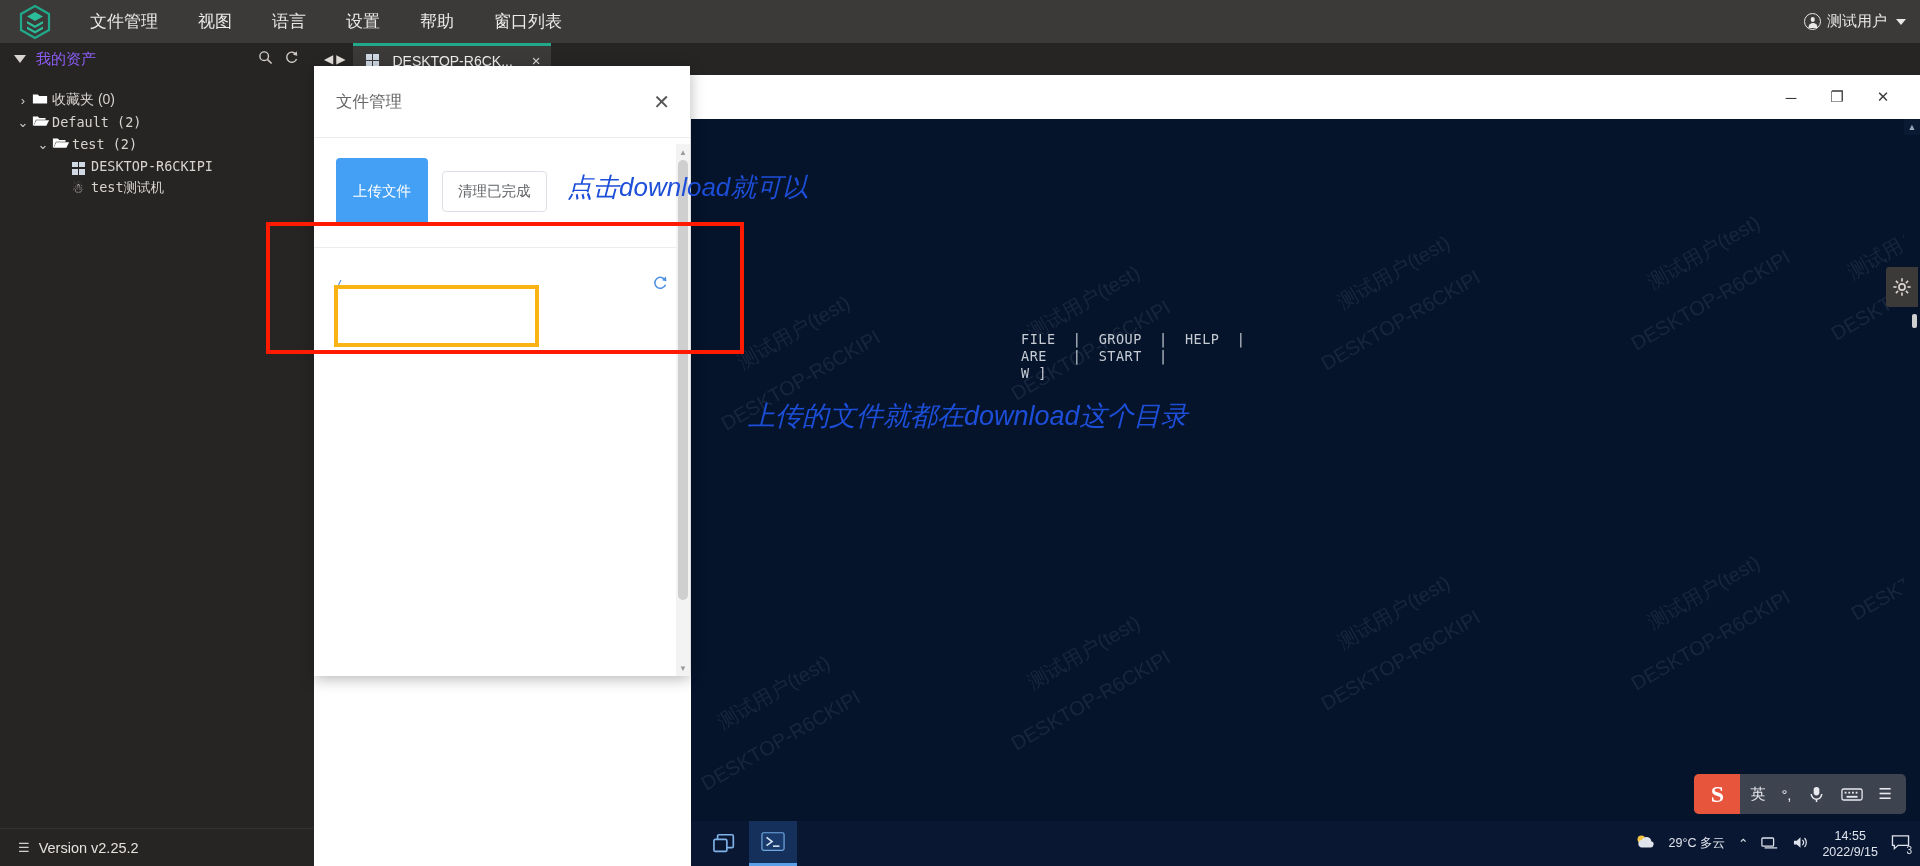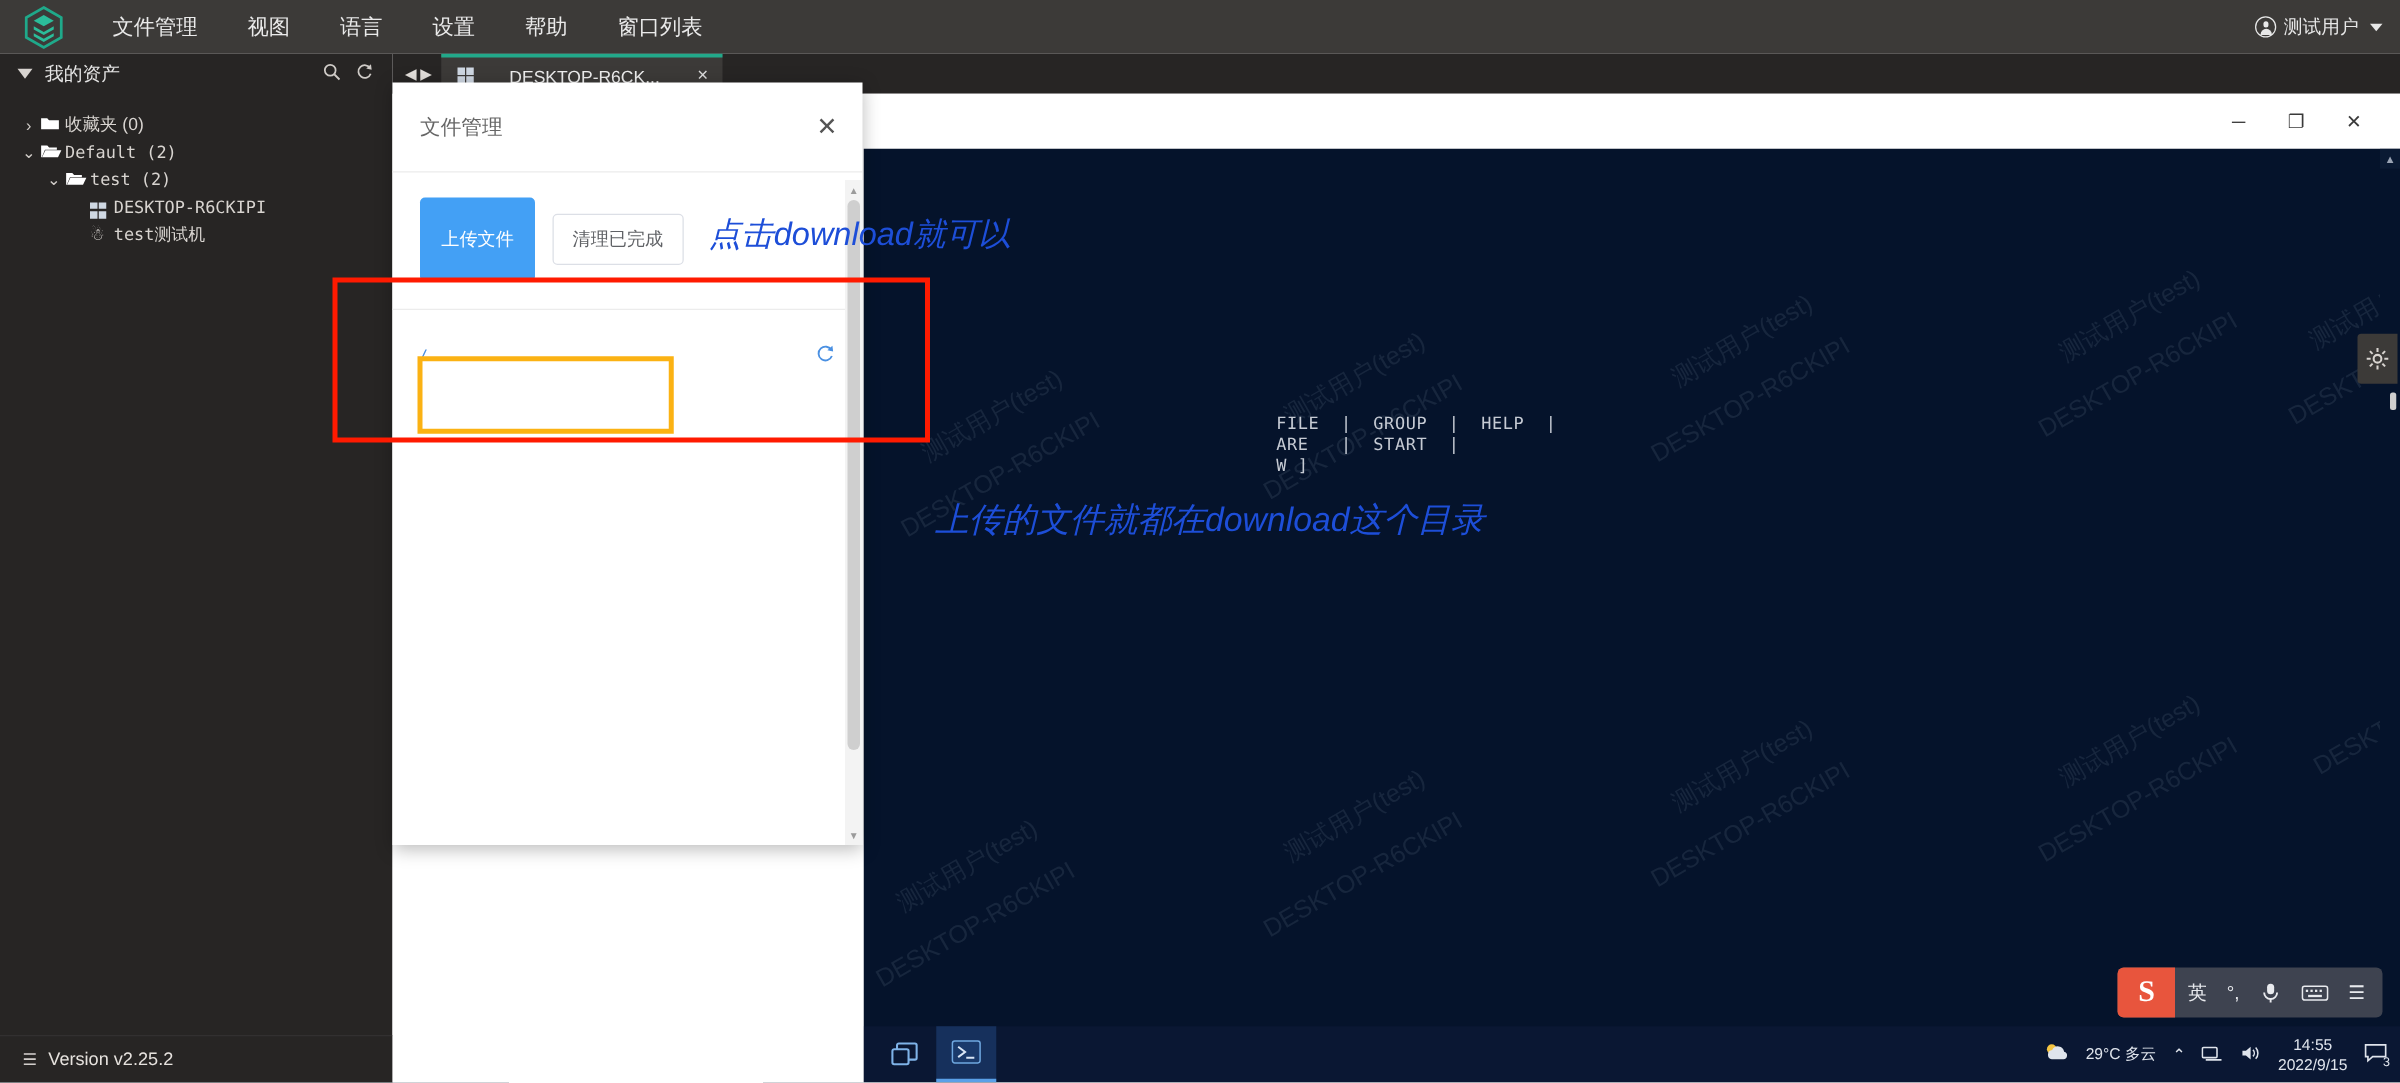--- a/index.html
+++ b/index.html
@@ -47,21 +47,21 @@
   }
 
   
   .sidebar {
     position: absolute; left: 0; top: 43px; width: 314px; height: 823px;
     background: #272524;
     color: #d8d4d0;
   }
   .sidebar-header {
     height: 32px; display: flex; align-items: center;
-    padding: 0 10px 0 10px; font-size: 15px; color: #e5e5e5;
+    padding: 0 10px 0 10px; font-size: 15px; color: #8b5cf6;
   }
   .sb-arrow {
     width: 0; height: 0; border-left: 6px solid transparent;
     border-right: 6px solid transparent; border-top: 8px solid #d8d4d0;
     margin-right: 10px; margin-left: 4px;
   }
   .sidebar-header .sbtitle { flex: 1; }
   .sb-icon { width: 26px; text-align: center; cursor: pointer; color: #cfcbc7; }
   .tree { padding-top: 14px; font-size: 14.5px; }
   .tree-row {
@@ -94,21 +94,21 @@
   .tabbar {
     position: absolute; left: 314px; top: 43px; width: 1606px; height: 32px;
     background: #272524; display: flex; align-items: stretch;
   }
   .tab-nav {
     display: flex; align-items: center; gap: 3px; padding: 0 8px 0 10px;
     color: #e4e0dc; font-size: 12px;
   }
   .tab-nav span { cursor: pointer; }
   .tab {
-    display: flex; align-items: center; gap: 22px;
+    display: flex; align-items: center; gap: 7px;
     background: #3c3a38; padding: 0 11px 0 13px;
     border-top: 3px solid #22a98a; color: #efefef; font-size: 14px;
     min-width: 198px; position: relative; cursor: pointer;
   }
   .tab .tab-close { margin-left: auto; font-size: 15px; color: #ddd; padding-left: 8px; }
 
   
   .remote {
     position: absolute; left: 314px; top: 75px; width: 1606px; height: 791px;
     background: #ffffff; overflow: hidden;

